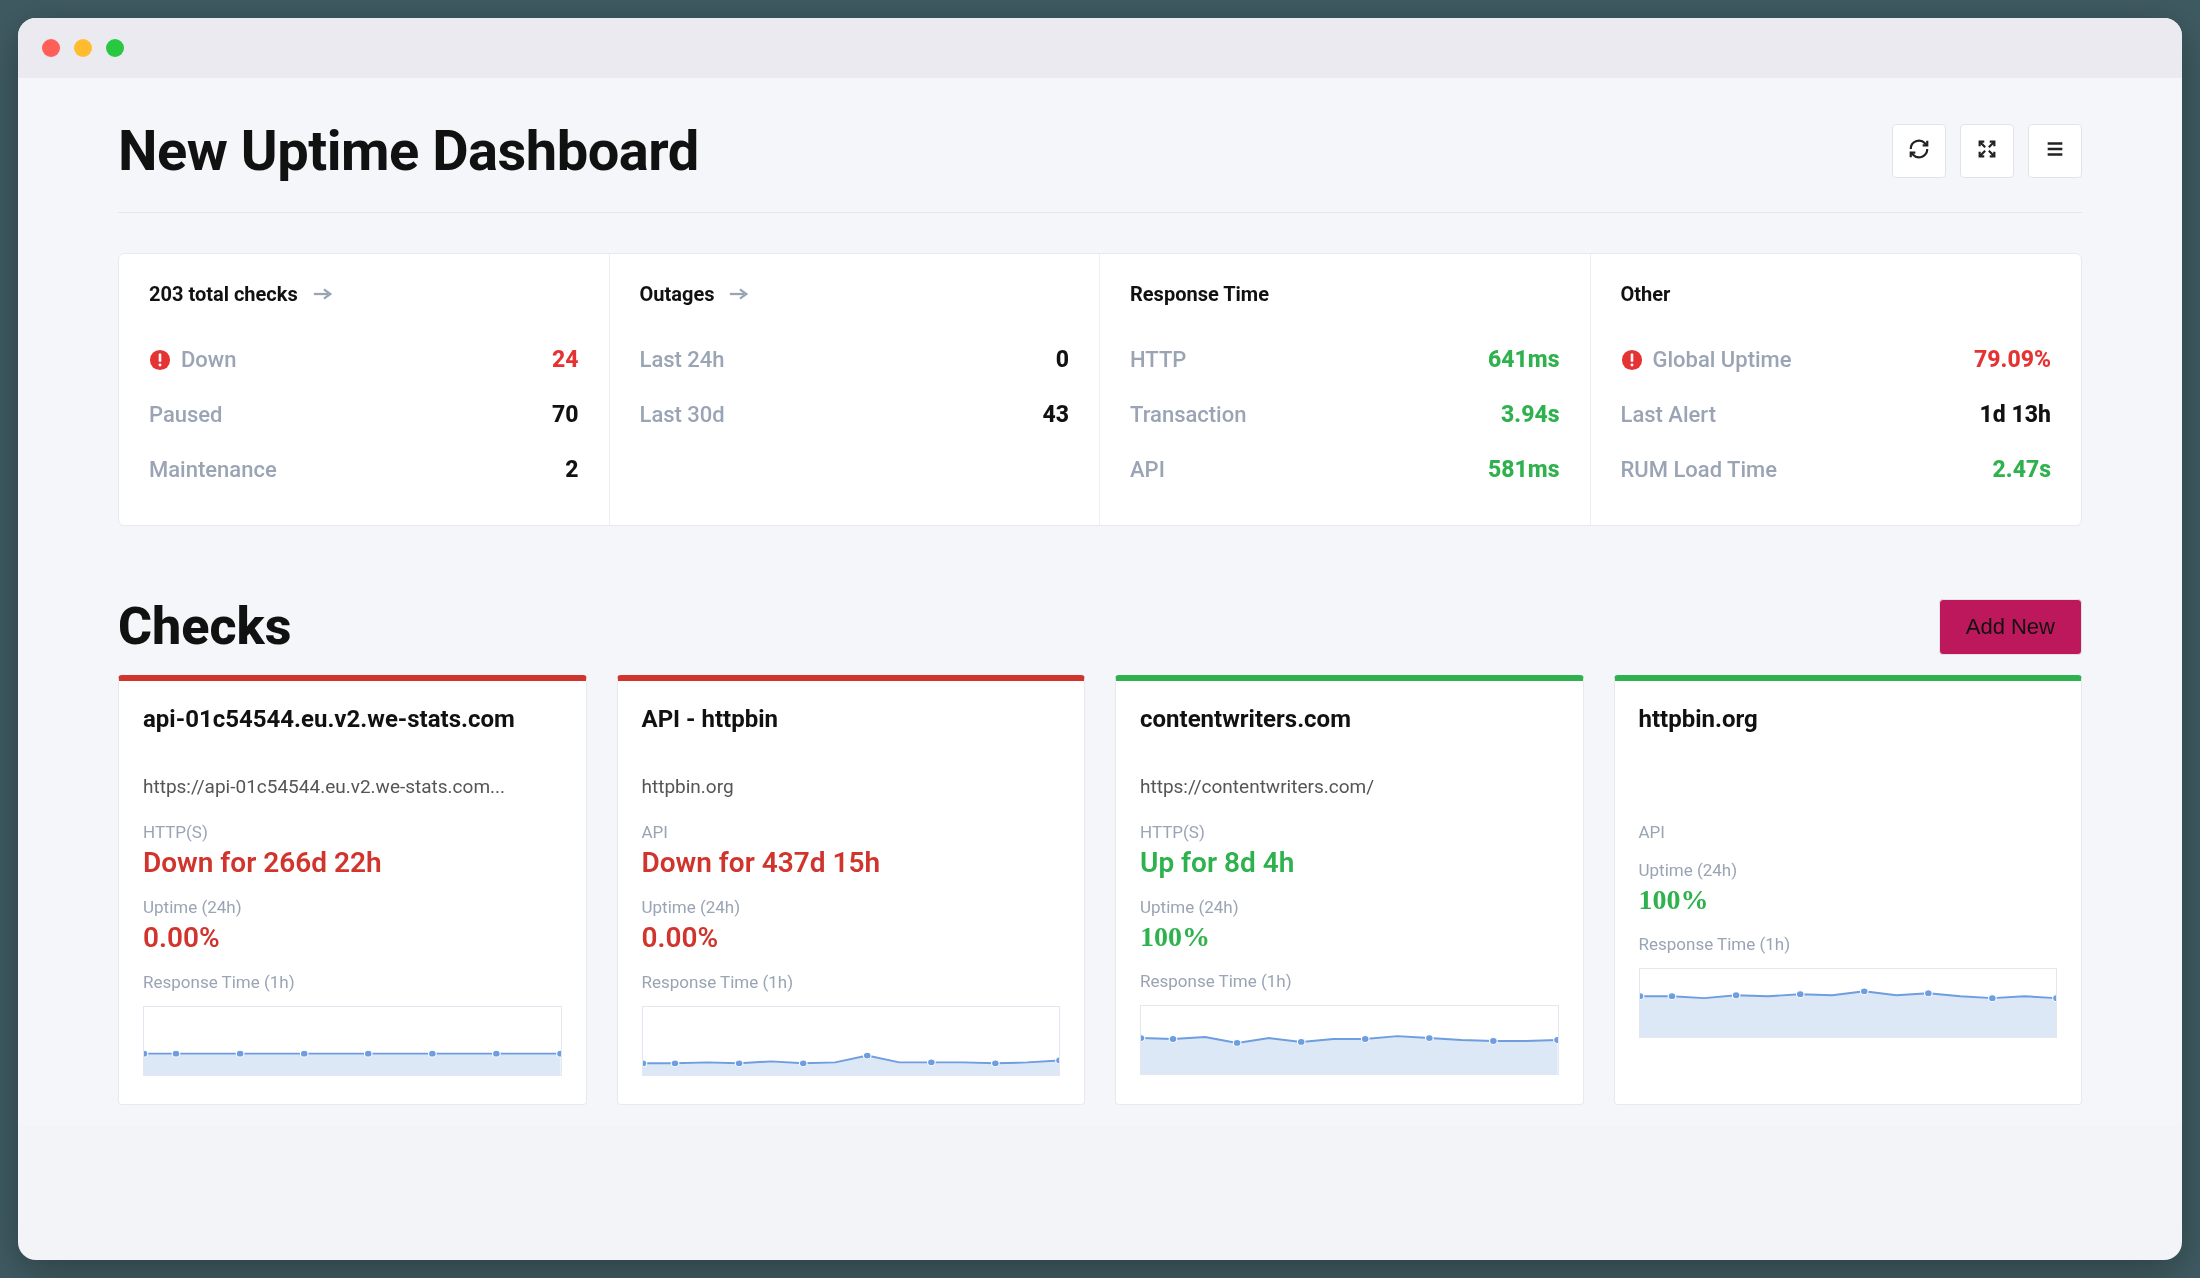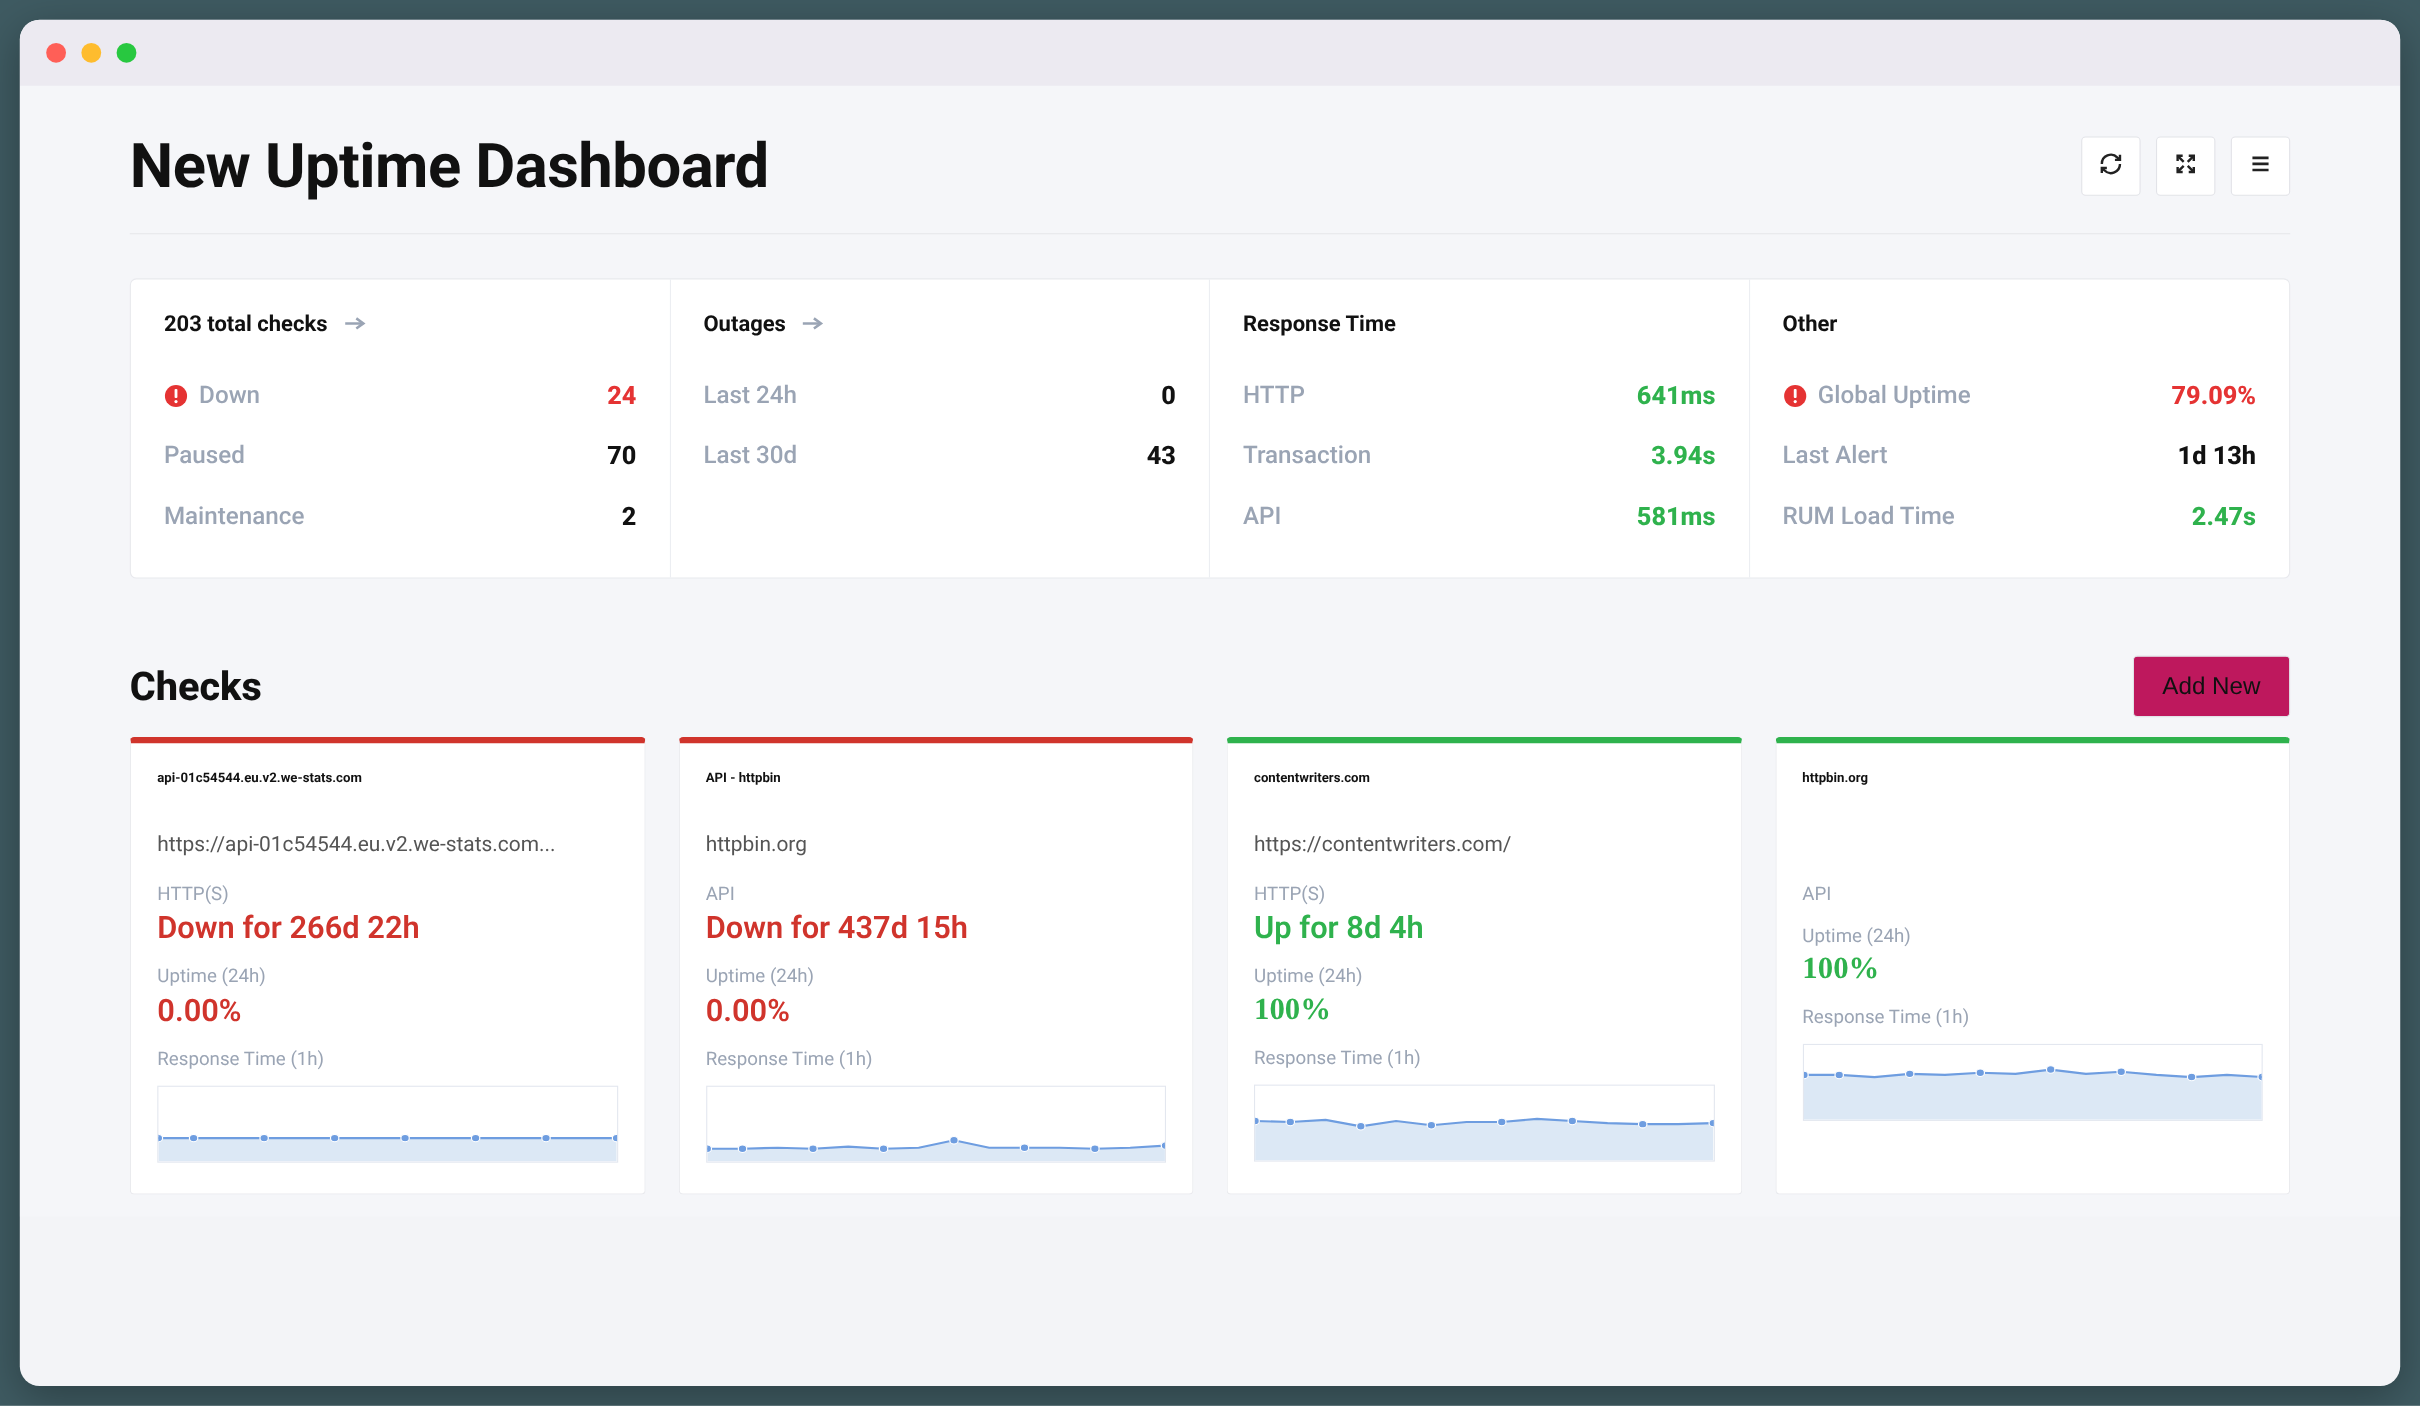--- a/index.html
+++ b/index.html
@@ -84,37 +84,37 @@
   }
   .stat-row .label { color: #9aa4b4; font-weight: 500; display:flex; align-items:center; gap:10px;}
   .stat-row .value { font-weight: 800; color: #111; font-size: 23px;}
   .value.red { color: #e53333; }
   .value.green { color: #2fb24d; }
   .alert-icon { color:#e53333; display:inline-flex; }
   .section-header {
     display:flex; align-items:center; justify-content:space-between;
     margin-bottom: 18px;
   }
-  h2 { font-size: 36px; font-weight: 800; color:#111; }
+  h2 { font-size: 52px; font-weight: 800; color:#111; }
   .btn {
     background:#be185d; border:1px solid #e2e3e8; border-radius:4px;
     padding: 14px 26px; font-size: 22px; font-weight:500; color:#111;
     cursor:pointer;
   }
   .checks-grid {
     display:grid; grid-template-columns: repeat(4, 1fr); gap: 30px;
   }
   .check-card {
     background:#fff; border:1px solid #e8e9ed; border-radius:4px;
     border-top: 6px solid transparent;
     padding: 24px 24px 24px 24px;
   }
   .check-card.down { border-top-color:#d0342c; }
   .check-card.up { border-top-color:#2fb24d; }
-  .check-title { font-size: 12px; font-weight:700; color:#111; margin-bottom:2px;}
+  .check-title { font-size: 24px; font-weight:700; color:#111; margin-bottom:2px;}
   .check-sub { font-size: 19px; color:#555; margin-bottom:24px; white-space:nowrap; overflow:hidden; text-overflow:ellipsis;margin-top:42px;}
   .check-label { font-size: 17px; color:#9aa4b4; margin-top:18px; margin-bottom:4px;}
   .check-status { font-size: 28px; font-weight:600; }
   .check-status.down { color:#d0342c; }
   .check-status.up { color:#2fb24d; }
   .check-uptime { font-size: 28px; font-weight:600; }
   .check-uptime.down { color:#d0342c; }
   .check-uptime.up { color:#2fb24d;font-family:Liberation Serif, serif; }
   .spark {
     margin-top:10px; border:1px solid #e3e7ef;

